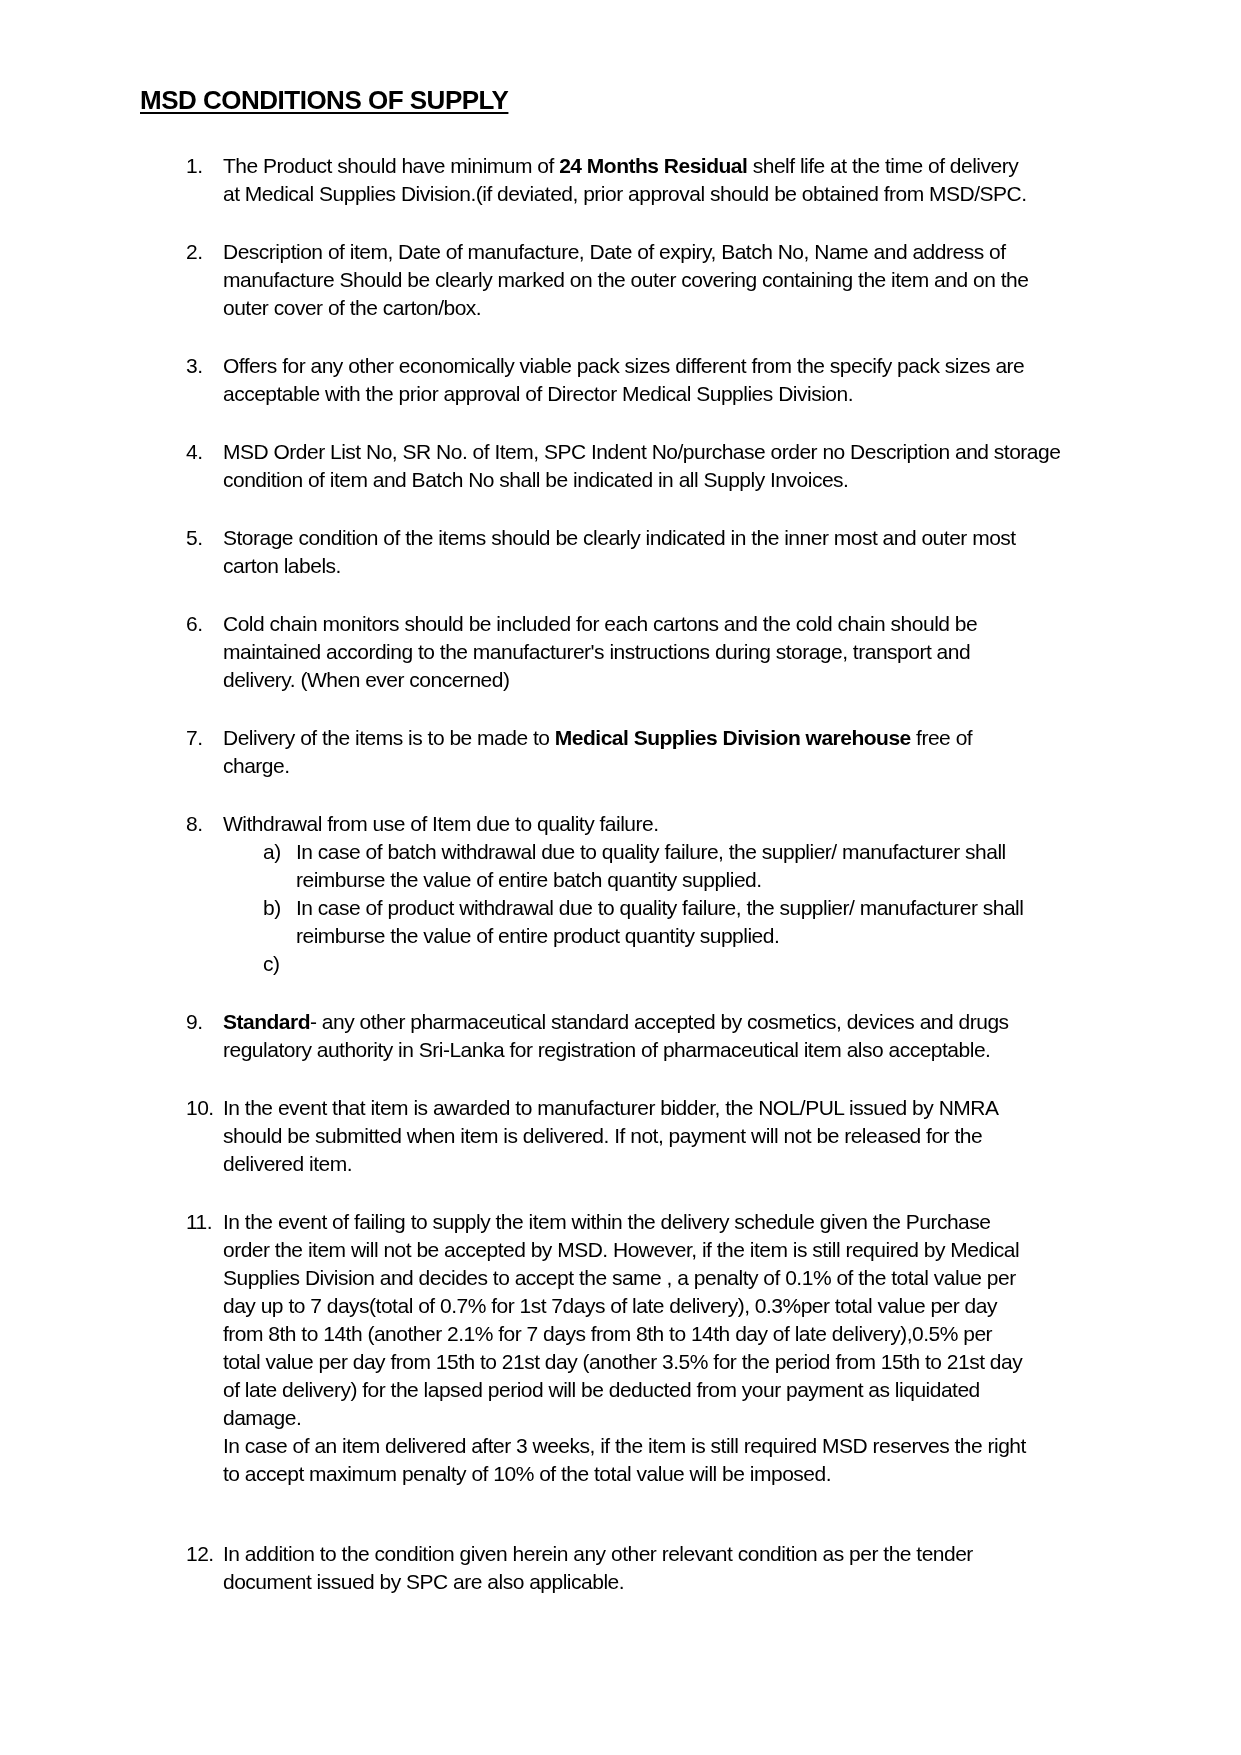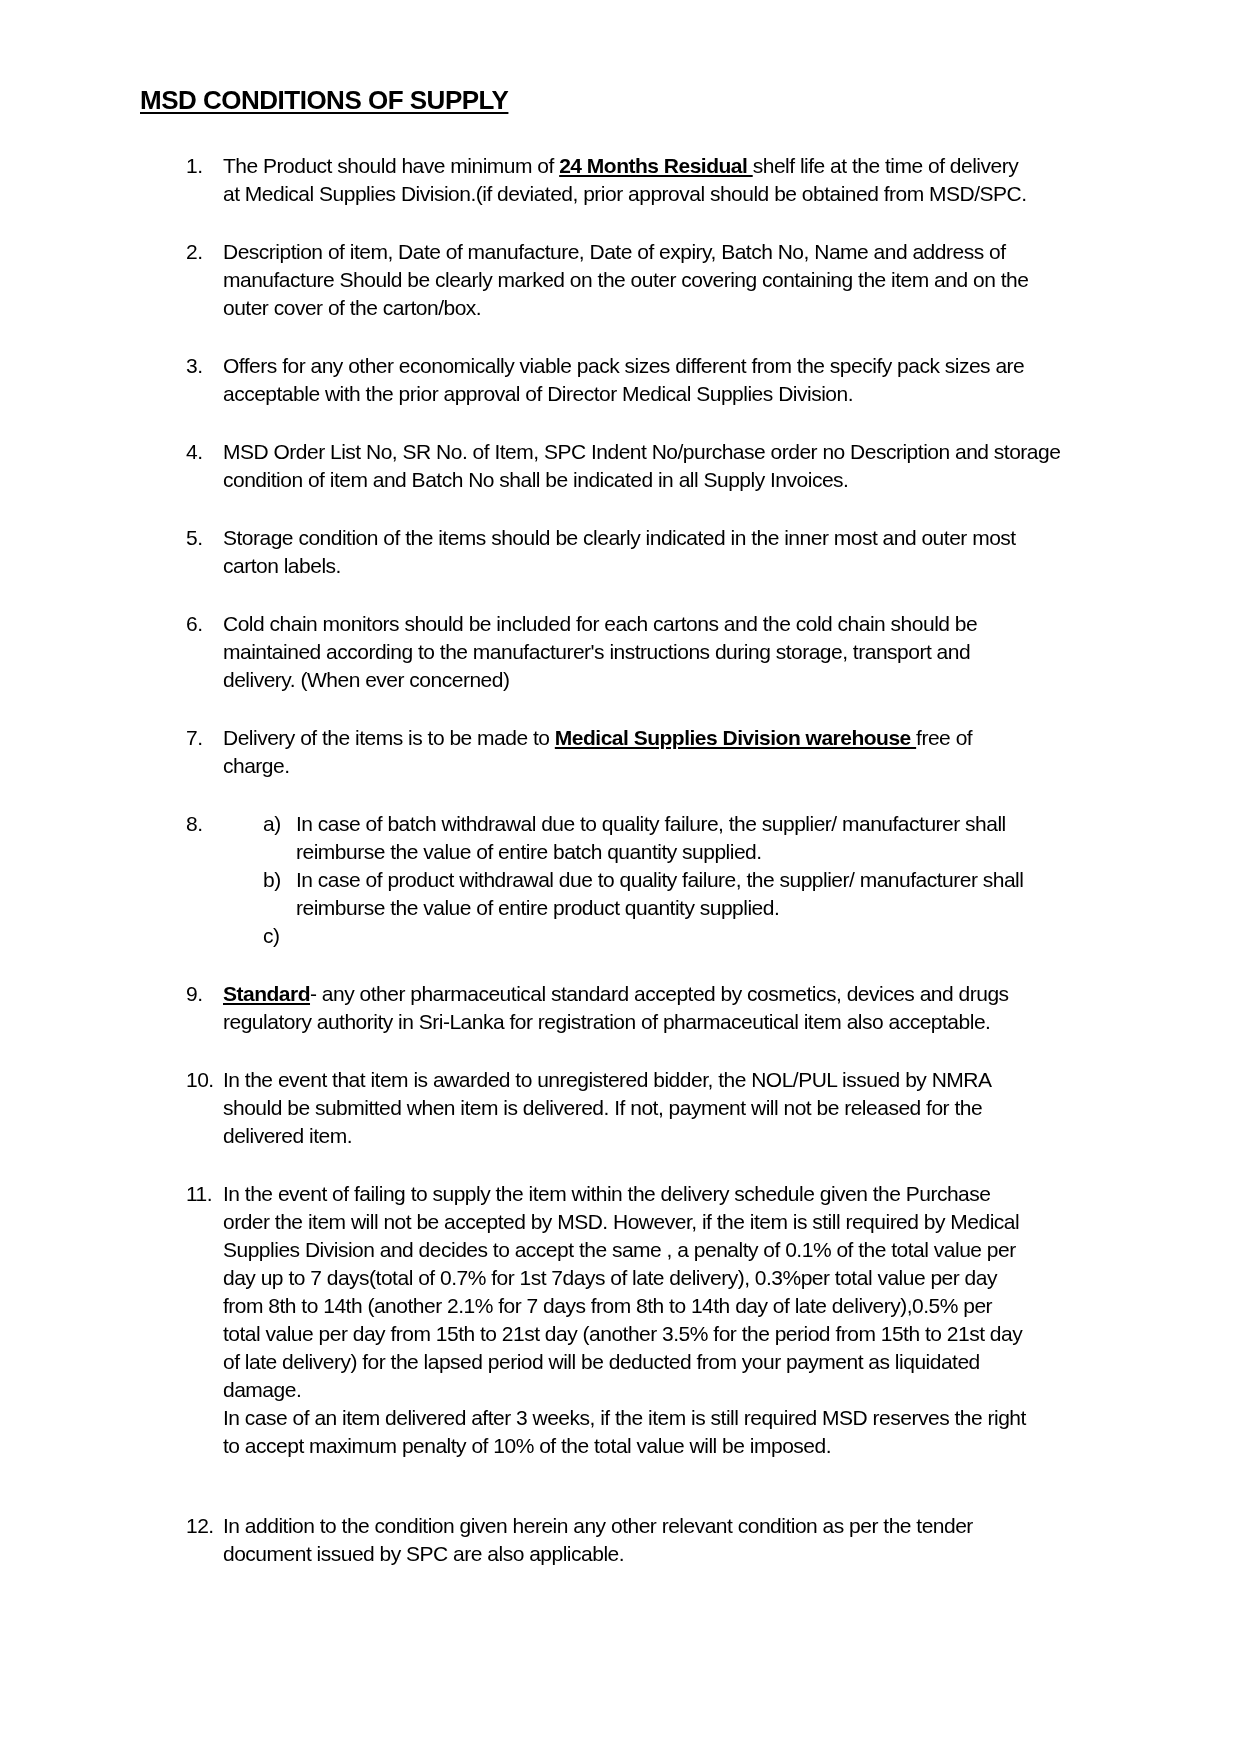--- a/index.html
+++ b/index.html
@@ -49,21 +49,20 @@
   }
   .sub {
     display: flex;
     margin-left: 40px;
   }
   .sublabel {
     flex: 0 0 33px;
   }
   .emph {
     font-weight: 700;
-    text-decoration: underline;
     text-decoration-thickness: 2px;
     text-underline-offset: 2px;
   }
   .extra {
   }
   .item-12 {
     margin-top: 52px;
   }
 </style>
 </head>
@@ -113,20 +112,21 @@
 
   <div class="item">
     <span class="num">7.</span>
     <div class="body txt"><span>Delivery of the items is to be made to </span><span class="emph">Medical Supplies Division warehouse </span><span>free of
 charge.</span></div>
   </div>
 
   <div class="item">
     <span class="num">8.</span>
     <div class="body">
+      <div class="txt">Withdrawal from use of Item due to quality failure.</div>
       <div class="sub">
         <span class="sublabel">a)</span>
         <div class="txt">In case of batch withdrawal due to quality failure, the supplier/ manufacturer shall
 reimburse the value of entire batch quantity supplied.</div>
       </div>
       <div class="sub">
         <span class="sublabel">b)</span>
         <div class="txt">In case of product withdrawal due to quality failure, the supplier/ manufacturer shall
 reimburse the value of entire product quantity supplied.</div>
       </div>
@@ -137,21 +137,21 @@
   </div>
 
   <div class="item">
     <span class="num">9.</span>
     <div class="body txt"><span class="emph">Standard</span><span>- any other pharmaceutical standard accepted by cosmetics, devices and drugs
 regulatory authority in Sri-Lanka for registration of pharmaceutical item also acceptable.</span></div>
   </div>
 
   <div class="item">
     <span class="num">10.</span>
-    <div class="body txt">In the event that item is awarded to unregistered bidder, the NOL/PUL issued by NMRA
+    <div class="body txt">In the event that item is awarded to manufacturer bidder, the NOL/PUL issued by NMRA
 should be submitted when item is delivered. If not, payment will not be released for the
 delivered item.</div>
   </div>
 
   <div class="item">
     <span class="num">11.</span>
     <div class="body">
       <div class="txt">In the event of failing to supply the item within the delivery schedule given the Purchase
 order the item will not be accepted by MSD. However, if the item is still required by Medical
 Supplies Division and decides to accept the same , a penalty of 0.1% of the total value per

